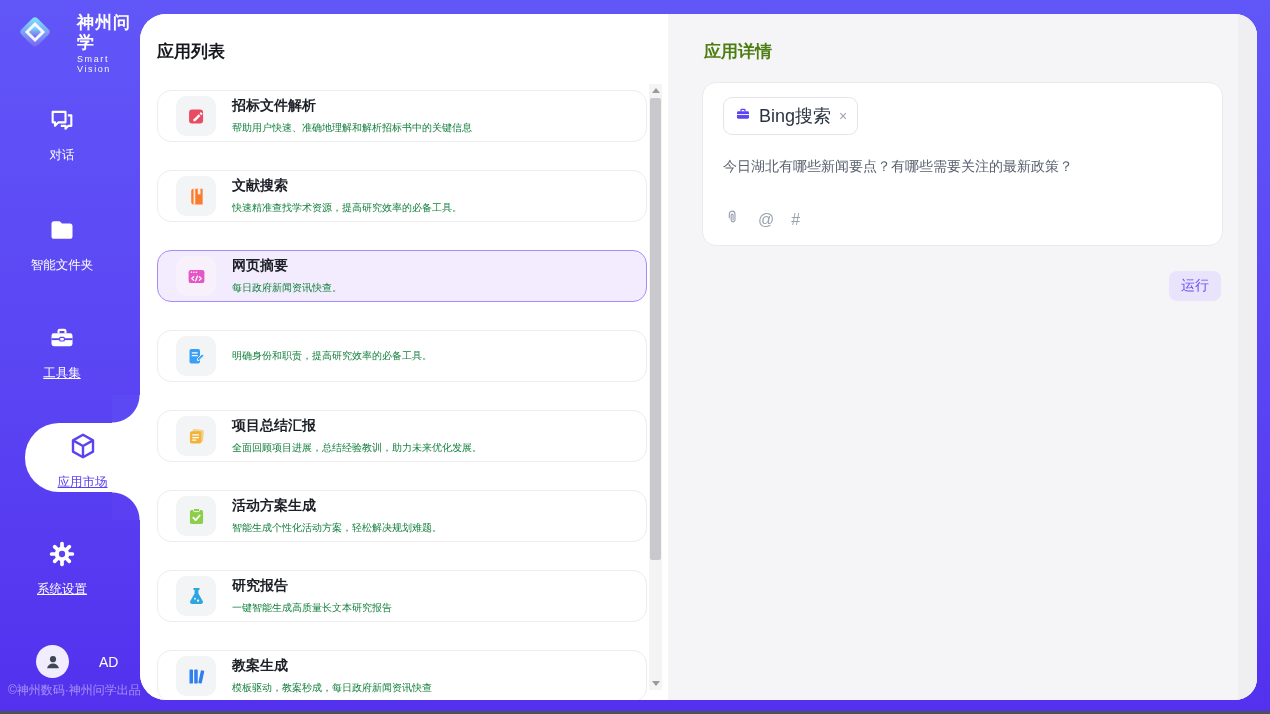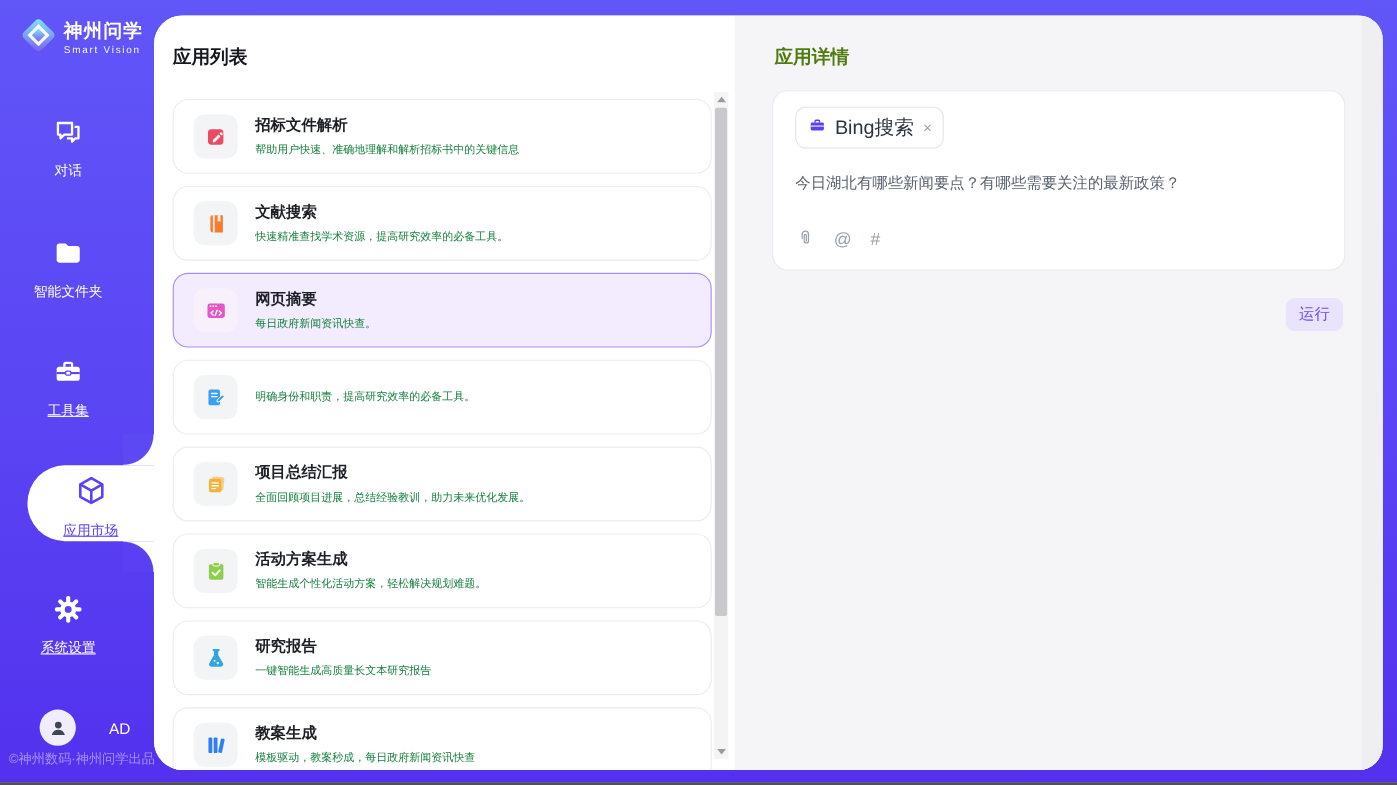--- a/index.html
+++ b/index.html
@@ -5,21 +5,21 @@
   * { margin:0; padding:0; box-sizing:border-box; }
   html,body { width:1270px; height:714px; }
   body { font-family:"Liberation Sans","DejaVu Sans",sans-serif; }
 
   .frame { position:relative; width:1270px; height:714px; overflow:hidden;
     background:linear-gradient(180deg,#6156f8 0%,#5a44f3 55%,#5331ee 100%);
     border-bottom:3px solid #50505a; }
 
   
   .sidebar { position:absolute; left:0; top:0; width:140px; height:100%; color:#fff; }
-  .logo { position:absolute; left:16px; top:13px; display:flex; gap:4px; align-items:center; }
+  .logo { position:absolute; left:16px; top:13px; display:flex; gap:23px; }
   .logo-text .cn { font-size:17px; font-weight:700; letter-spacing:1px; line-height:1.2; }
   .logo-text .en { font-size:9px; letter-spacing:1.6px; opacity:.95; }
 
   .nav-item { position:absolute; width:124px; text-align:center; cursor:pointer; }
   .nav-item .ico { display:block; margin:0 auto 7px; }
   .nav-label { font-size:12.5px; }
   .u { text-decoration:underline; }
 
   .nav-bubble { position:absolute; left:25px; right:0; top:423px; height:69px;
     background:#fff; border-radius:34px 0 0 34px; }
@@ -37,22 +37,22 @@
     color:rgba(255,255,255,.45); white-space:nowrap; }
 
   
   .content { position:absolute; left:140px; top:14px; right:13px; bottom:11px;
     border-radius:26px 22px 22px 26px; overflow:hidden; display:flex; background:#fff; }
 
   
   .list-panel { position:relative; width:528px; background:#fff; padding:26px 0 0 17px; flex:none; }
   .panel-title { font-size:17px; font-weight:700; color:#16181d; }
   .cards { margin-top:27px; width:490px; }
-  .card { position:relative; height:68px; border:1px solid #ececf0; border-radius:14px;
-    margin-bottom:11px; background:#fff; display:flex; align-items:center;
+  .card { position:relative; height:52px; border:1px solid #ececf0; border-radius:14px;
+    margin-bottom:28px; background:#fff; display:flex; align-items:center;
     padding:0 16px 0 18px; gap:16px; cursor:pointer; }
   .card.selected { background:#f3ecfe; border-color:#a98bf7; }
   .tile { width:40px; height:40px; border-radius:10px; background:#f3f4f6;
     display:flex; align-items:center; justify-content:center; flex:none; }
   .card.selected .tile { background:#f8f0fb; }
   .card-name { font-size:14px; font-weight:700; color:#1c1f26; margin-bottom:6px; }
   .card-desc { font-size:10px; color:#15803d; }
 
   .scrollbar { position:absolute; right:6px; top:70px; bottom:10px; width:13px; background:#f4f4f4; }
   .sb-arrow { position:absolute; left:0; width:13px; height:13px; background:#f4f4f4;

